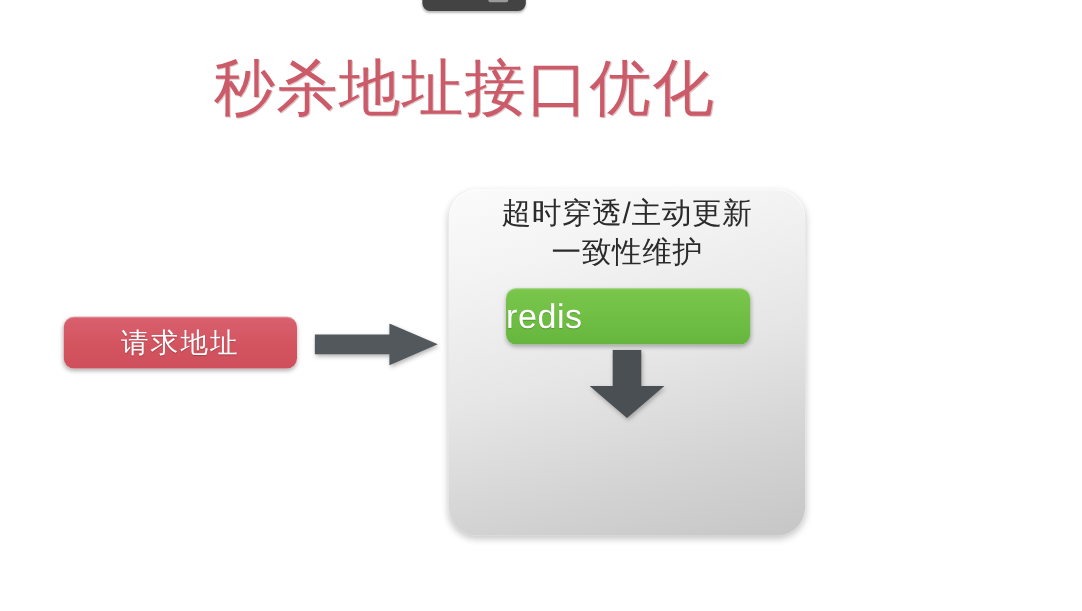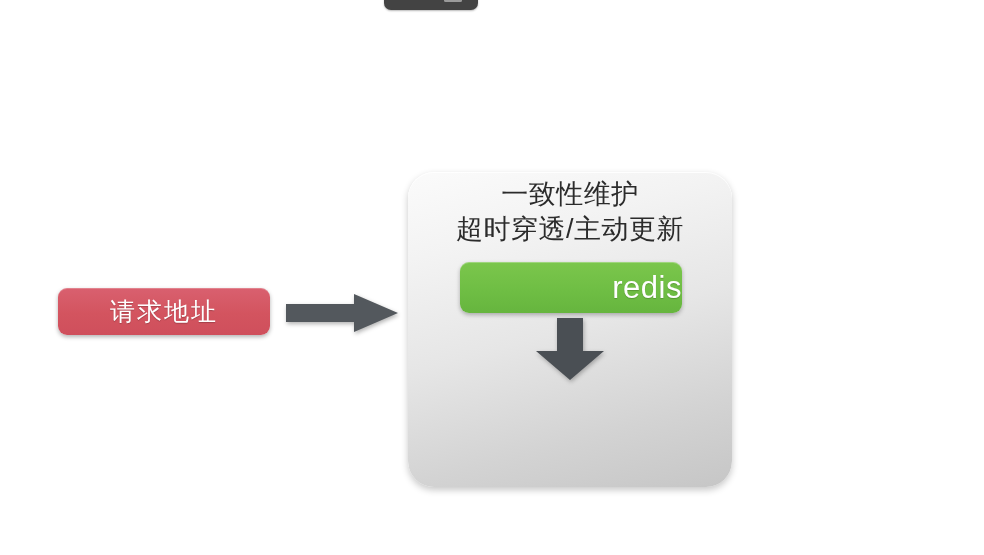--- a/index.html
+++ b/index.html
@@ -126,21 +126,21 @@
     position: absolute;
     left: 52px;
     width: 222px;
     height: 51px;
     border-radius: 9px;
     background: linear-gradient(180deg, #7bc64c 0%, #6fbe44 55%, #66b53e 100%);
     box-shadow: 0 2px 4px rgba(0,0,0,0.28),
                 inset 0 1px 0 rgba(255,255,255,0.28);
     display: flex;
     align-items: center;
-    justify-content: flex-end;
+    justify-content: flex-start;
   }
   .store-chip-label {
     color: #ffffff;
     font-size: 31px;
     letter-spacing: 0.5px;
     text-shadow: 0 1px 1px rgba(0,0,0,0.20);
   }
   #store-chip-redis { top: 90px; }
   #store-chip-mysql { top: 211px; }
 
@@ -156,36 +156,37 @@
 </style>
 </head>
 <body>
 
 <div id="slide">
 
   <div id="toolbar-pill">
     <div id="toolbar-handle"></div>
   </div>
 
+  <div id="page-title">秒杀地址接口优化</div>
 
   <div id="request-box">
     <span id="request-box-label">请求地址</span>
   </div>
 
   <div id="flow-arrow-right">
     <svg width="112" height="38" viewBox="0 0 112 38" aria-hidden="true">
       <polygon points="0,10 68,10 68,0 112,19 68,38 68,28 0,28" fill="#53585d"></polygon>
     </svg>
   </div>
 
   <div id="cache-panel">
 
     <div id="cache-panel-caption">
+      <span class="caption-line">超时穿透/主动更新</span>
       <span class="caption-line">一致性维护</span>
-      <span class="caption-line">超时穿透/主动更新</span>
     </div>
 
     <div class="store-chip" id="store-chip-redis">
       <span class="store-chip-label">redis</span>
     </div>
 
     <div id="flow-arrow-down">
       <svg width="68" height="62" viewBox="0 0 68 62" aria-hidden="true">
         <polygon points="21,0 47,0 47,33 68,33 34,62 0,33 21,33" fill="#4a4f54"></polygon>
       </svg>

